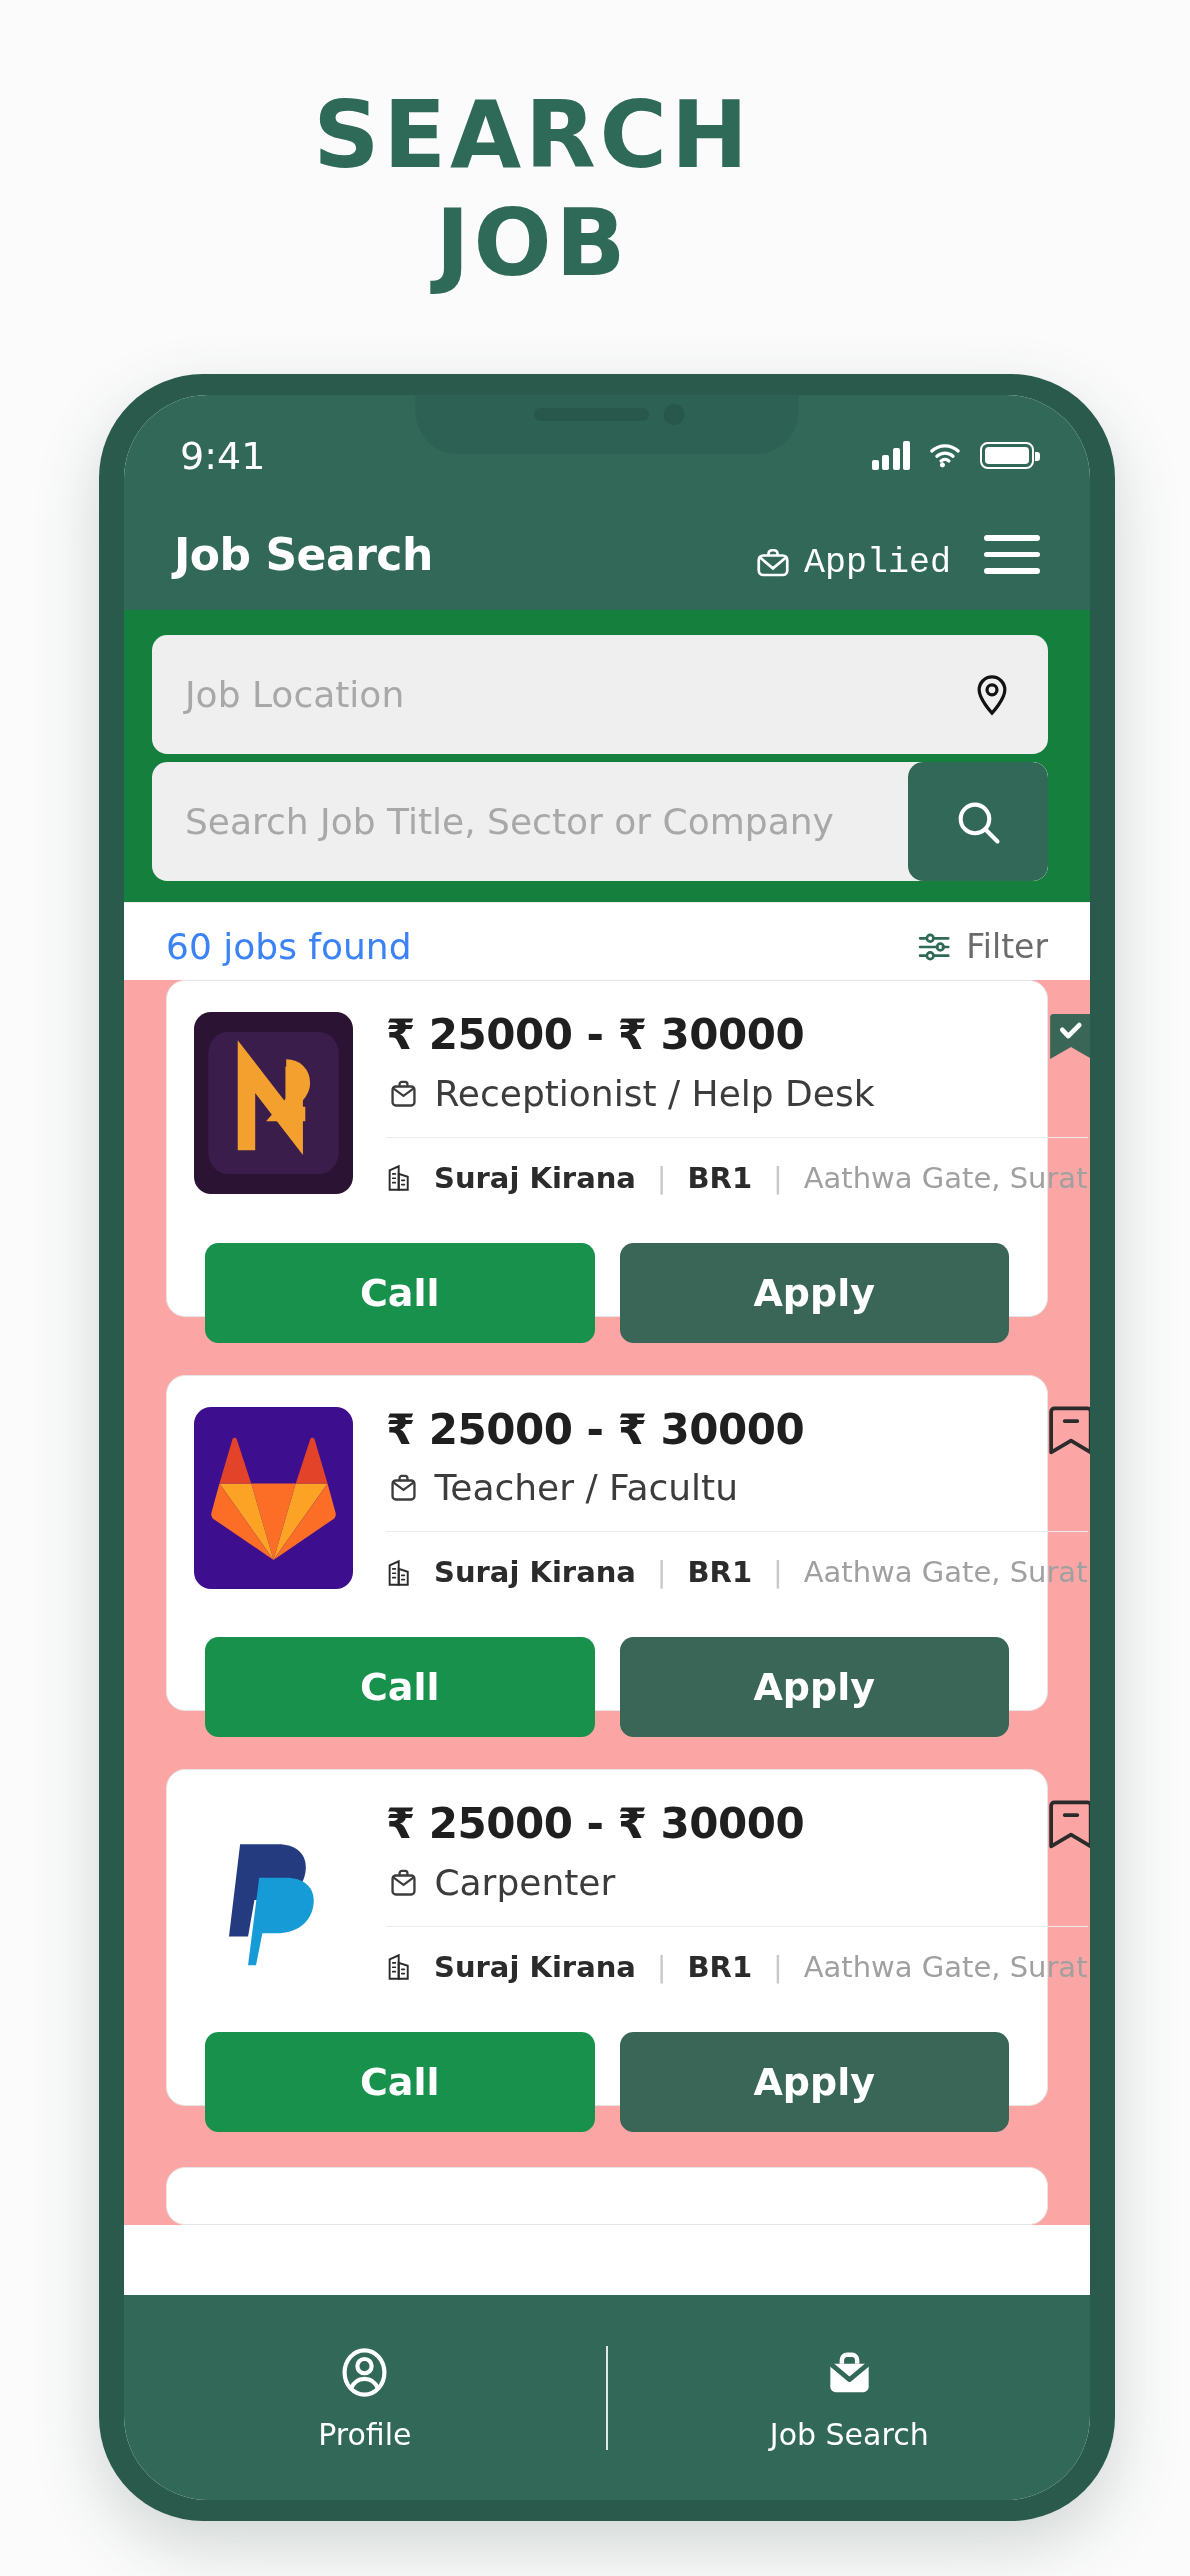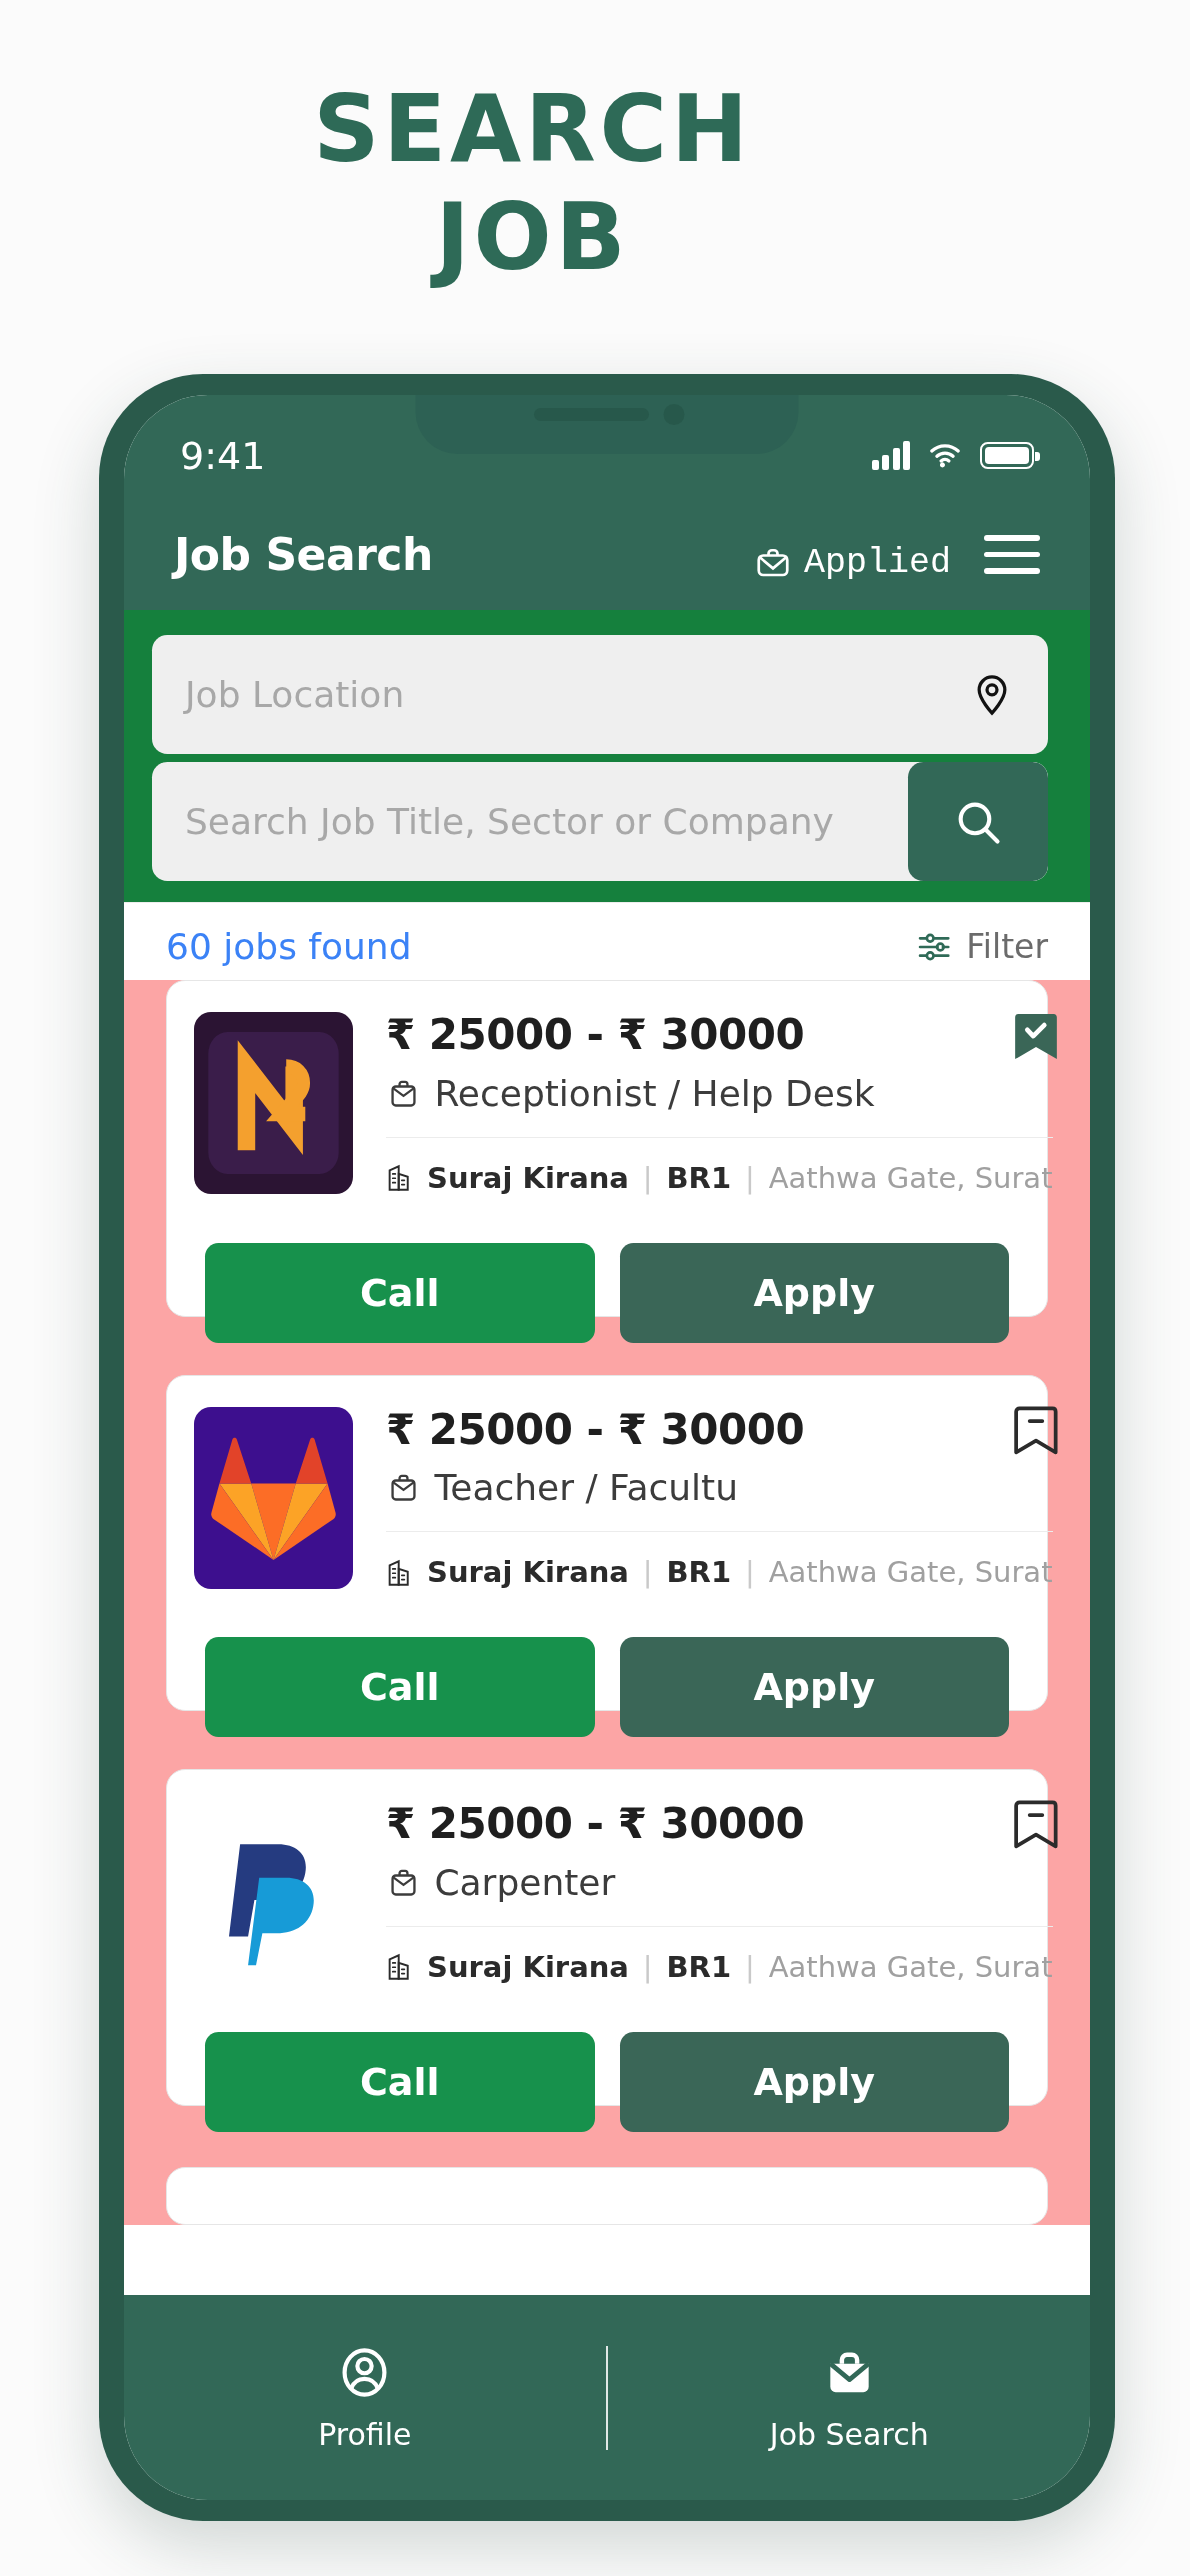--- a/index.html
+++ b/index.html
@@ -6,21 +6,21 @@
   html,body{ width:1190px; height:2576px; }
   body{
     font-family:"Liberation Sans", sans-serif;
     background:#fbfbfb;
     position:relative;
     overflow:hidden;
   }
 
   
   .poster-title{
-    position:absolute; top:86px; left:0; width:1065px;
+    position:absolute; top:92px; left:0; width:1065px;
     text-align:center;
     color:#2e6a57;
     font-family:"DejaVu Sans", sans-serif;
     font-weight:900;
     font-size:92px;
     line-height:0.95;
     letter-spacing:3.8px;
   }
   .poster-title .ln{ display:block; }
   .poster-title .ln2{ margin-top:21px; }
@@ -195,21 +195,21 @@
     white-space:nowrap;
   }
   .role{
     display:flex; align-items:center; gap:13.4px;
     margin-top:13.4px;
     font-size:36px; color:#3c3c3c; font-weight:400;
     font-family:"DejaVu Sans", sans-serif;
   }
   .hr{ height:1px; background:#ececec; margin:23px 0 0 0; }
   .company{
-    display:flex; align-items:center; gap:12px;
+    display:flex; align-items:center; gap:19px;
     margin-top:23px;
     font-size:29px;
     font-family:"DejaVu Sans", sans-serif;
     white-space:nowrap;
   }
   .company .cname{ color:#2b2b2b; font-weight:700; }
   .company .sep{ color:#c9c9c9; padding:0 1.9px; }
   .company .br{ color:#2b2b2b; font-weight:700; }
   .company .addr{ color:#a0a0a0; }
   .bookmark{

